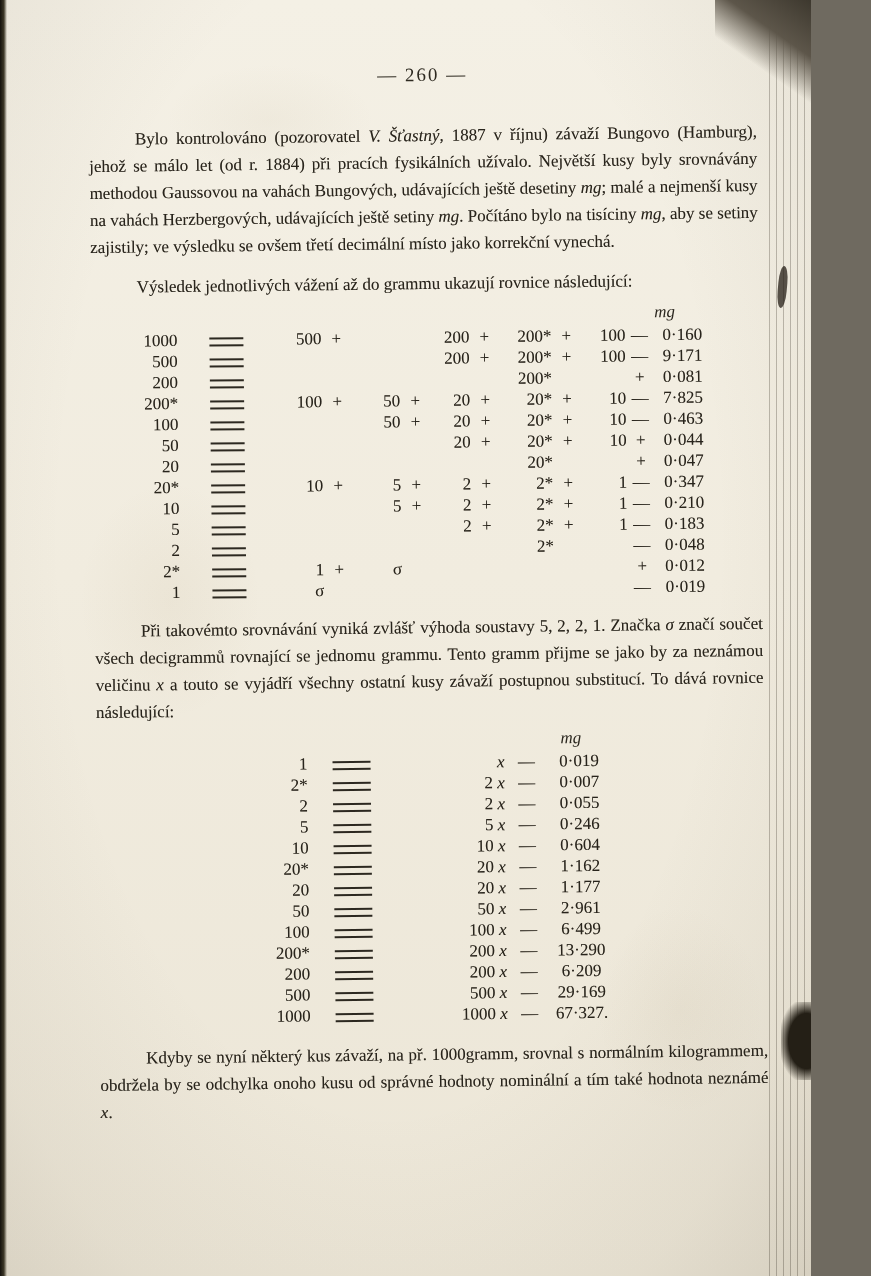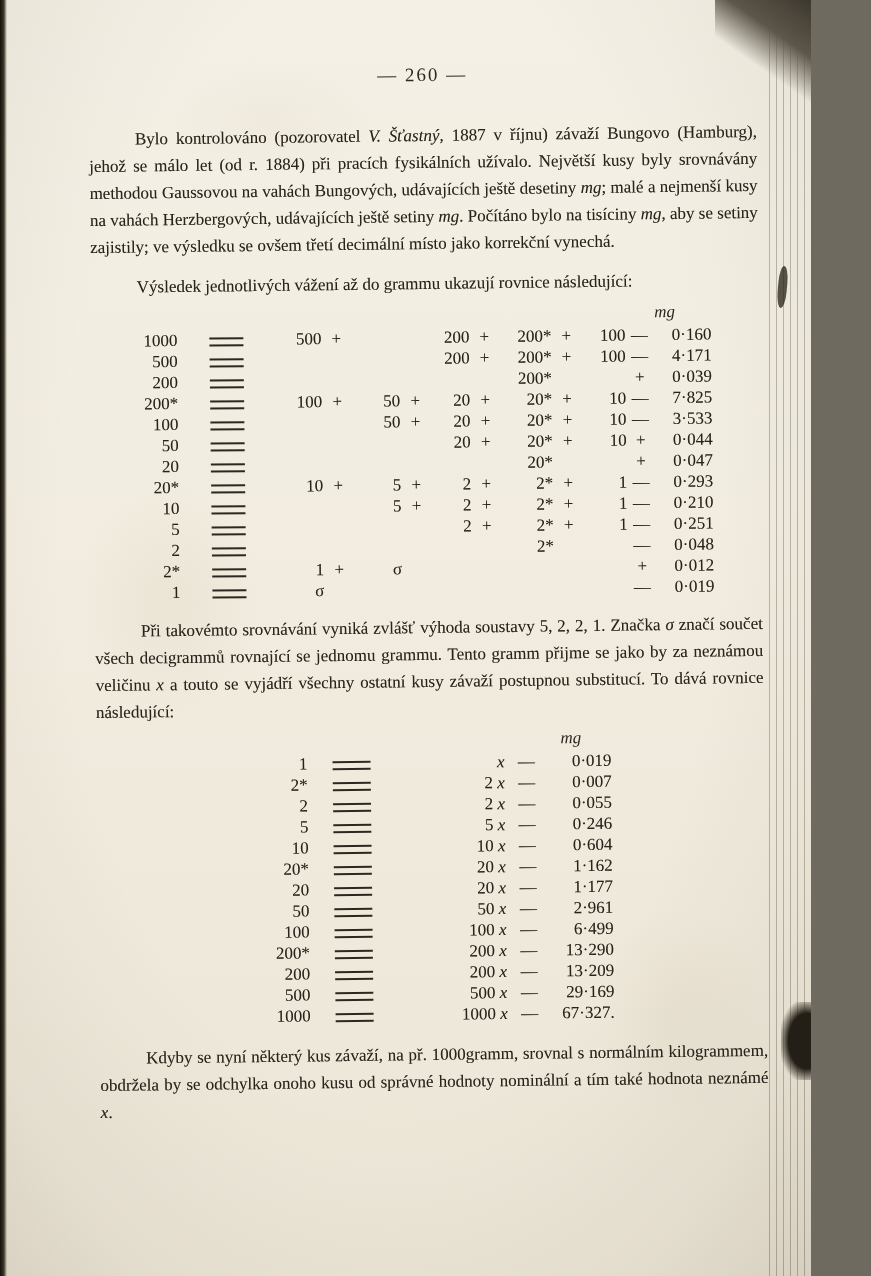--- a/index.html
+++ b/index.html
@@ -79,21 +79,21 @@
             font-size: 17px; font-style: italic; color: #2b271f; }
 
   table { border-collapse: collapse; table-layout: fixed; }
   td { padding: 0; height: 21px; font-size: 17px; line-height: 21px; white-space: nowrap;
        color: #28241c; text-shadow: 0 0 0.5px rgba(40,30,15,0.3); }
   td.lhs  { text-align: right; padding-right: 4px; }
   td.eqc  { text-align: center; }
   td.term { text-align: right; }
   td.plus { text-align: center; }
   td.sign { text-align: center; }
-  td.val  { text-align: right; }
+  td.val  { text-align: center; }
   td.rhs  { text-align: right; padding-right: 2px; }
   .eqbar {
     display: inline-block; width: 34px; height: 9px; vertical-align: middle;
     border-top: 2px solid #2c2820; border-bottom: 2px solid #2c2820;
   }
   .t2 .eqbar { width: 38px; }
 </style>
 </head>
 <body>
 
@@ -151,36 +151,36 @@
               <td class="term"></td>
               <td class="plus"></td>
               <td class="term"></td>
               <td class="plus"></td>
               <td class="term">200</td>
               <td class="plus">+</td>
               <td class="term">200*</td>
               <td class="plus">+</td>
               <td class="term">100</td>
               <td class="sign">—</td>
-              <td class="val">4·171</td>
+              <td class="val">9·171</td>
             </tr>
             <tr>
               <td class="lhs">200</td>
               <td class="eqc"><span class="eqbar"></span></td>
               <td class="term"></td>
               <td class="plus"></td>
               <td class="term"></td>
               <td class="plus"></td>
               <td class="term"></td>
               <td class="plus"></td>
               <td class="term">200*</td>
               <td class="plus"></td>
               <td class="term"></td>
               <td class="sign">+</td>
-              <td class="val">0·039</td>
+              <td class="val">0·081</td>
             </tr>
             <tr>
               <td class="lhs">200*</td>
               <td class="eqc"><span class="eqbar"></span></td>
               <td class="term">100</td>
               <td class="plus">+</td>
               <td class="term">50</td>
               <td class="plus">+</td>
               <td class="term">20</td>
               <td class="plus">+</td>
@@ -196,21 +196,21 @@
               <td class="term"></td>
               <td class="plus"></td>
               <td class="term">50</td>
               <td class="plus">+</td>
               <td class="term">20</td>
               <td class="plus">+</td>
               <td class="term">20*</td>
               <td class="plus">+</td>
               <td class="term">10</td>
               <td class="sign">—</td>
-              <td class="val">3·533</td>
+              <td class="val">0·463</td>
             </tr>
             <tr>
               <td class="lhs">50</td>
               <td class="eqc"><span class="eqbar"></span></td>
               <td class="term"></td>
               <td class="plus"></td>
               <td class="term"></td>
               <td class="plus"></td>
               <td class="term">20</td>
               <td class="plus">+</td>
@@ -241,21 +241,21 @@
               <td class="term">10</td>
               <td class="plus">+</td>
               <td class="term">5</td>
               <td class="plus">+</td>
               <td class="term">2</td>
               <td class="plus">+</td>
               <td class="term">2*</td>
               <td class="plus">+</td>
               <td class="term">1</td>
               <td class="sign">—</td>
-              <td class="val">0·293</td>
+              <td class="val">0·347</td>
             </tr>
             <tr>
               <td class="lhs">10</td>
               <td class="eqc"><span class="eqbar"></span></td>
               <td class="term"></td>
               <td class="plus"></td>
               <td class="term">5</td>
               <td class="plus">+</td>
               <td class="term">2</td>
               <td class="plus">+</td>
@@ -271,21 +271,21 @@
               <td class="term"></td>
               <td class="plus"></td>
               <td class="term"></td>
               <td class="plus"></td>
               <td class="term">2</td>
               <td class="plus">+</td>
               <td class="term">2*</td>
               <td class="plus">+</td>
               <td class="term">1</td>
               <td class="sign">—</td>
-              <td class="val">0·251</td>
+              <td class="val">0·183</td>
             </tr>
             <tr>
               <td class="lhs">2</td>
               <td class="eqc"><span class="eqbar"></span></td>
               <td class="term"></td>
               <td class="plus"></td>
               <td class="term"></td>
               <td class="plus"></td>
               <td class="term"></td>
               <td class="plus"></td>
@@ -410,21 +410,21 @@
               <td class="eqc"><span class="eqbar"></span></td>
               <td class="rhs"><span><span>200 </span><i>x</i></span></td>
               <td class="sign">—</td>
               <td class="val">13·290</td>
             </tr>
             <tr>
               <td class="lhs">200</td>
               <td class="eqc"><span class="eqbar"></span></td>
               <td class="rhs"><span><span>200 </span><i>x</i></span></td>
               <td class="sign">—</td>
-              <td class="val">13·209</td>
+              <td class="val">6·209</td>
             </tr>
             <tr>
               <td class="lhs">500</td>
               <td class="eqc"><span class="eqbar"></span></td>
               <td class="rhs"><span><span>500 </span><i>x</i></span></td>
               <td class="sign">—</td>
               <td class="val">29·169</td>
             </tr>
             <tr>
               <td class="lhs">1000</td>

